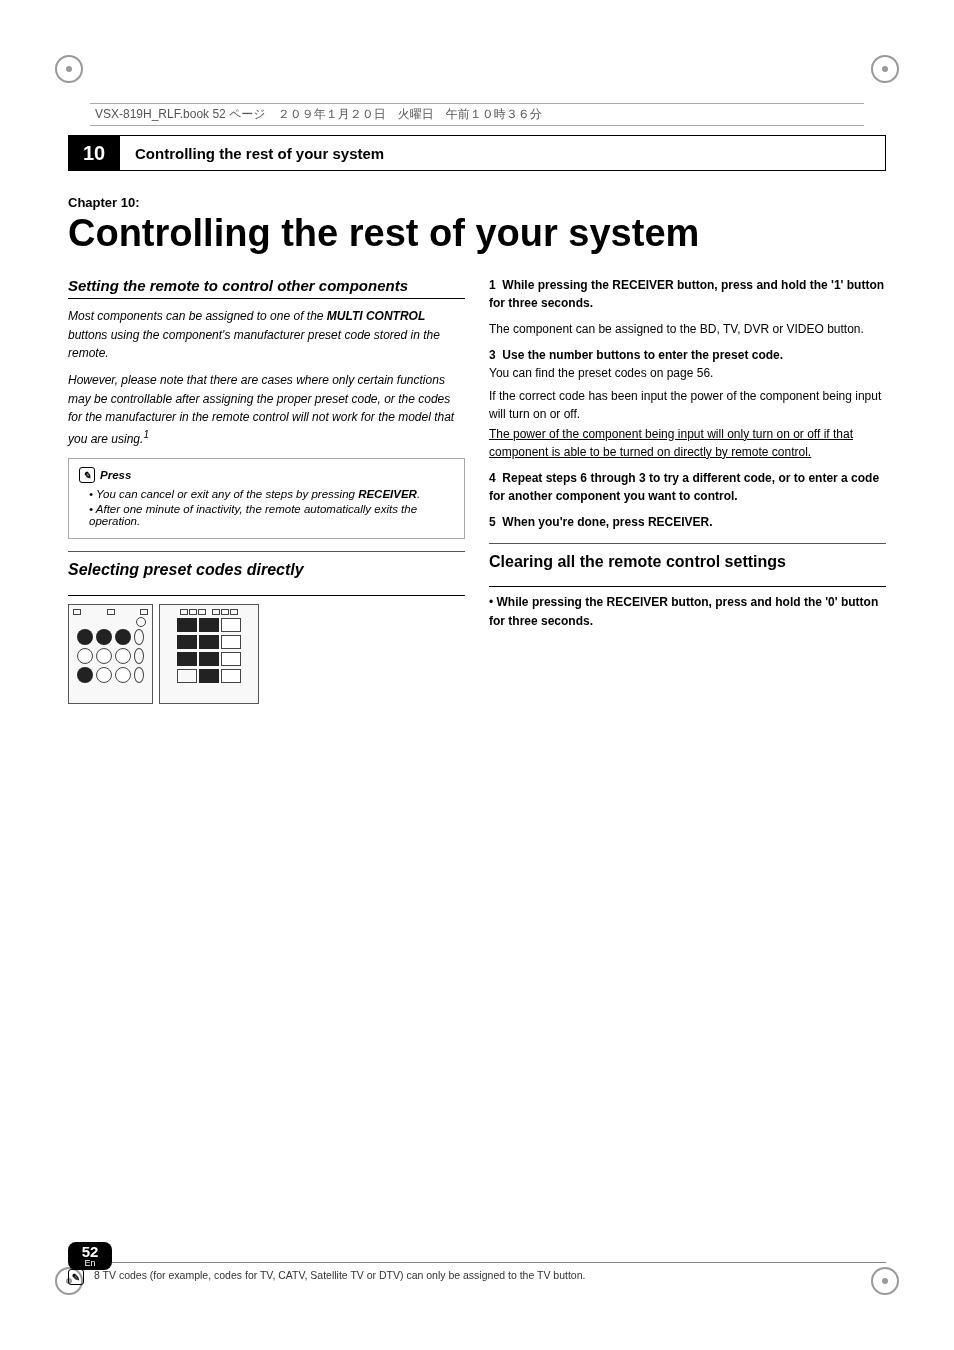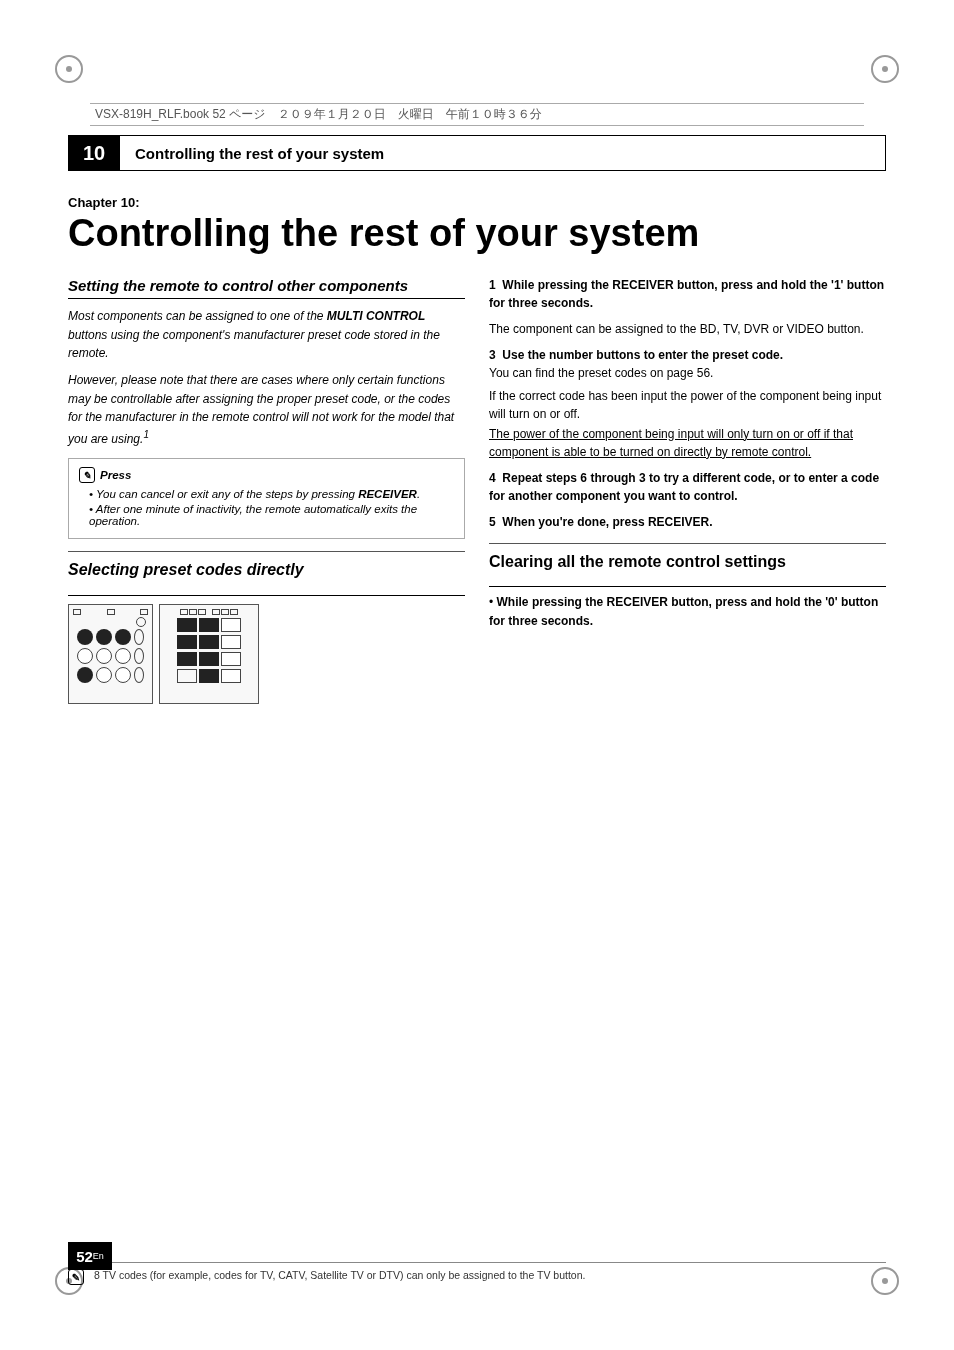--- a/index.html
+++ b/index.html
@@ -289,26 +289,27 @@
     
     .page-number-box {
       position: absolute;
       bottom: 80px;
       left: 68px;
       width: 44px;
       height: 28px;
       background: #000;
       color: #fff;
       display: flex;
-      flex-direction: row;
+      flex-direction: column;
       align-items: center;
       justify-content: center;
       font-size: 15px;
       font-weight: bold;
       line-height: 1;
+      border-radius: 8px;
     }
     .page-number-box .en-label {
       font-size: 9px;
       font-weight: normal;
     }
 
     .divider-line {
       border: none;
       border-top: 1.5px solid #555;
       margin: 12px 0 8px 0;

